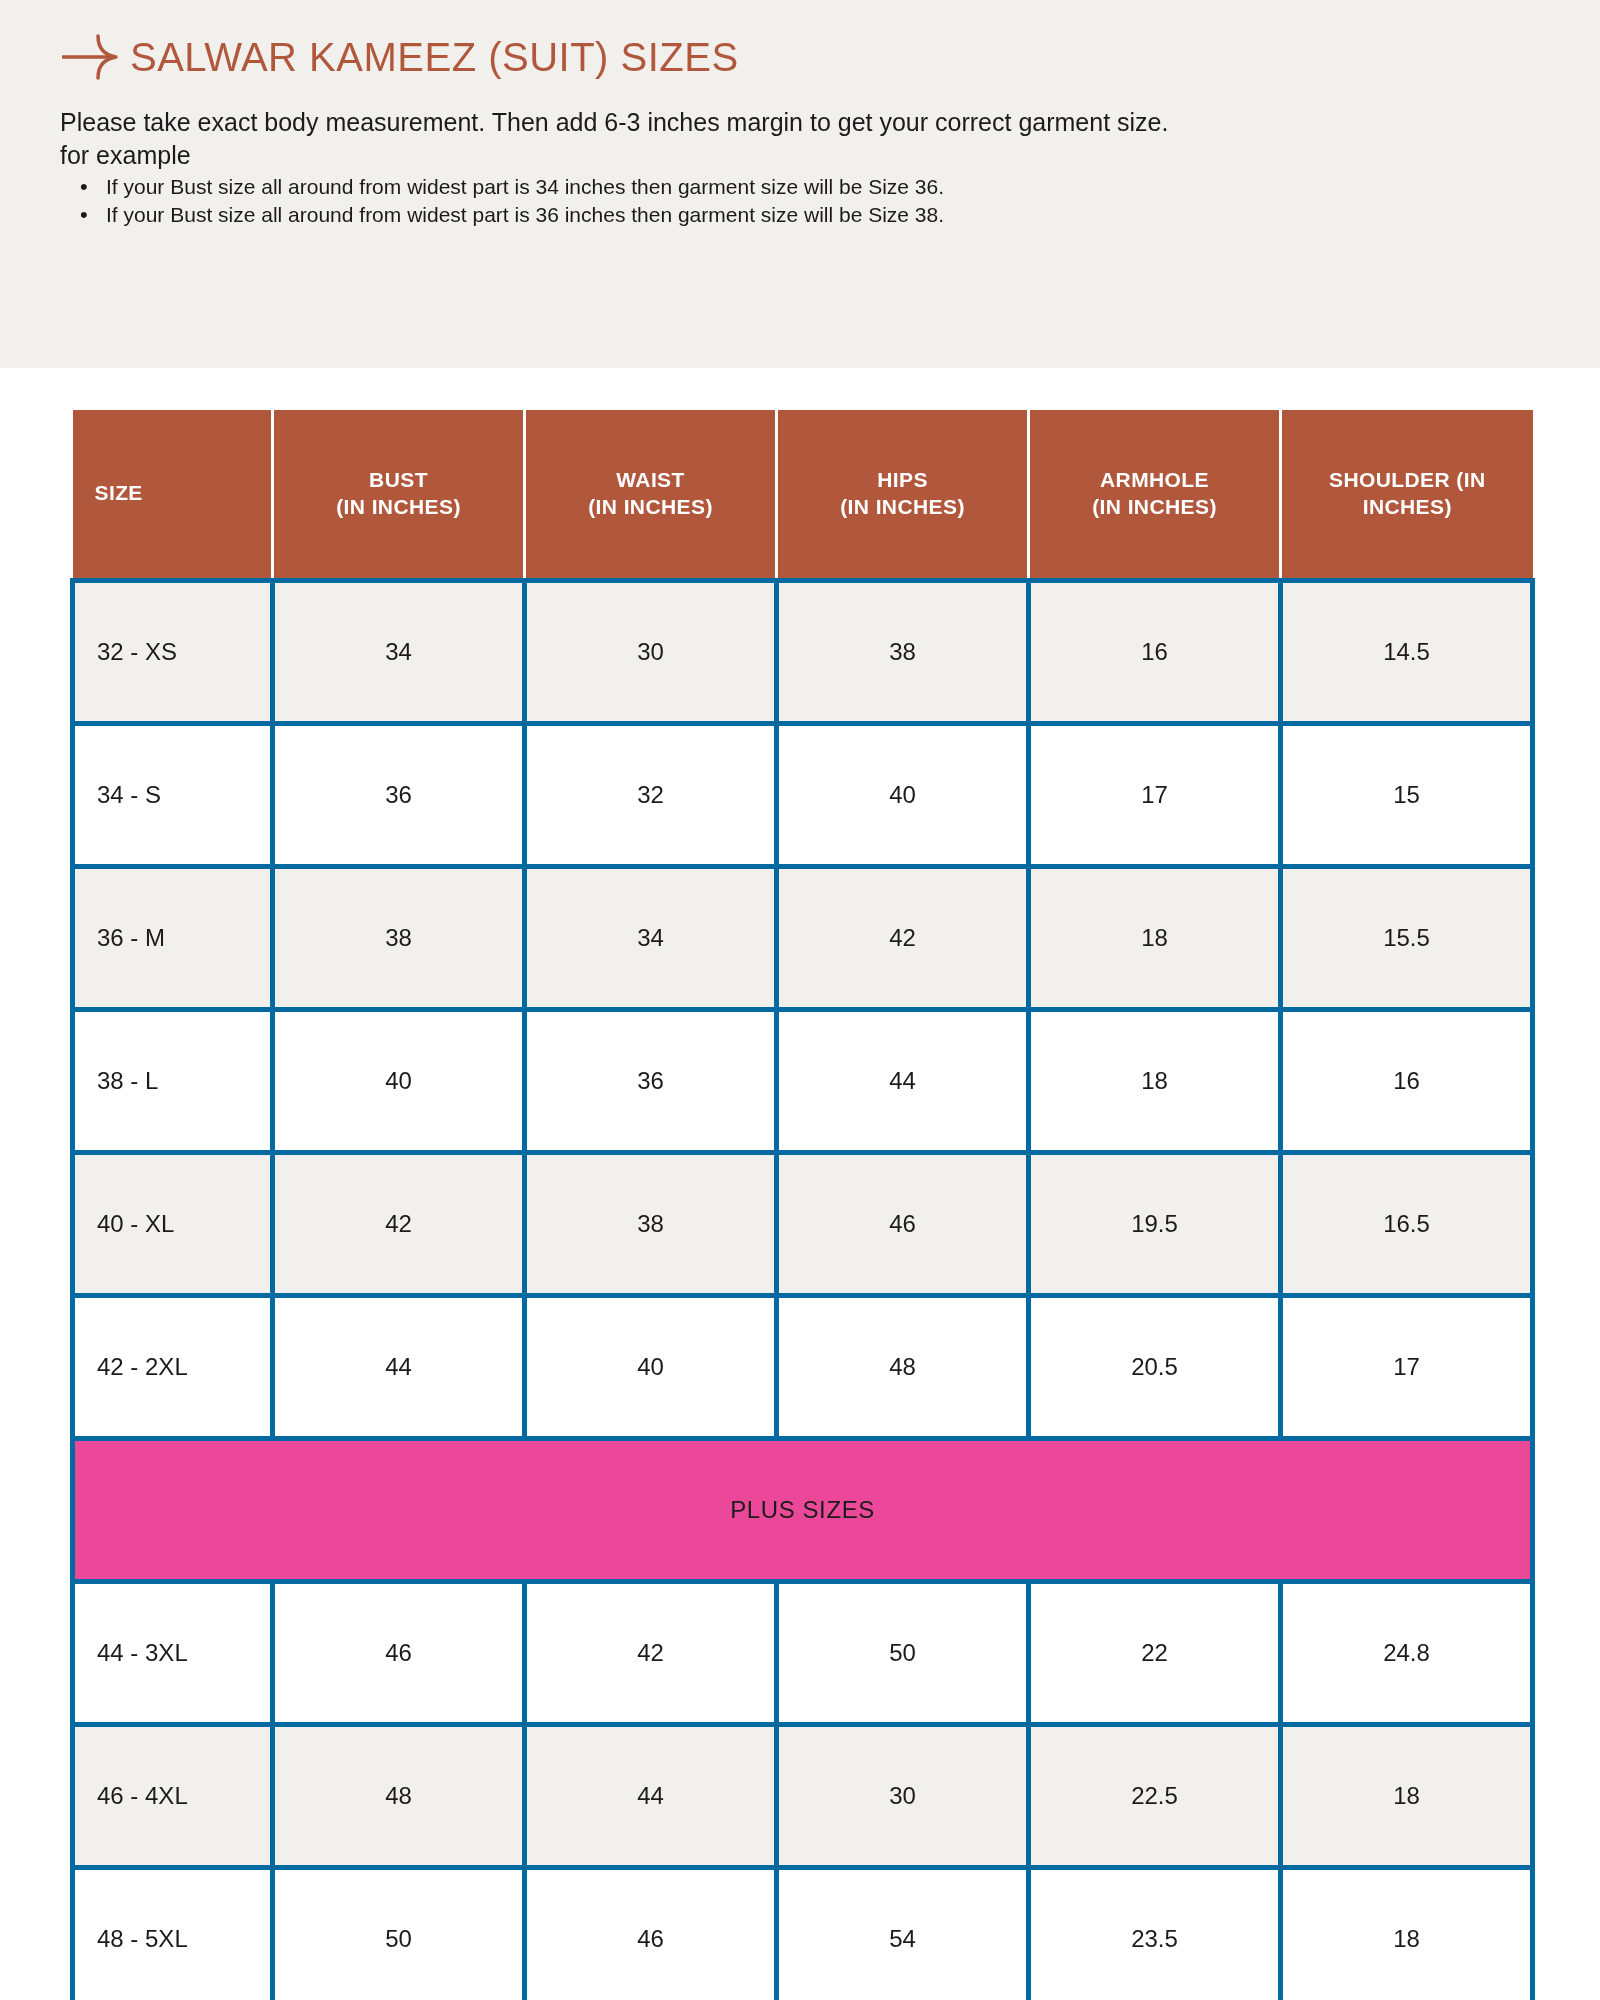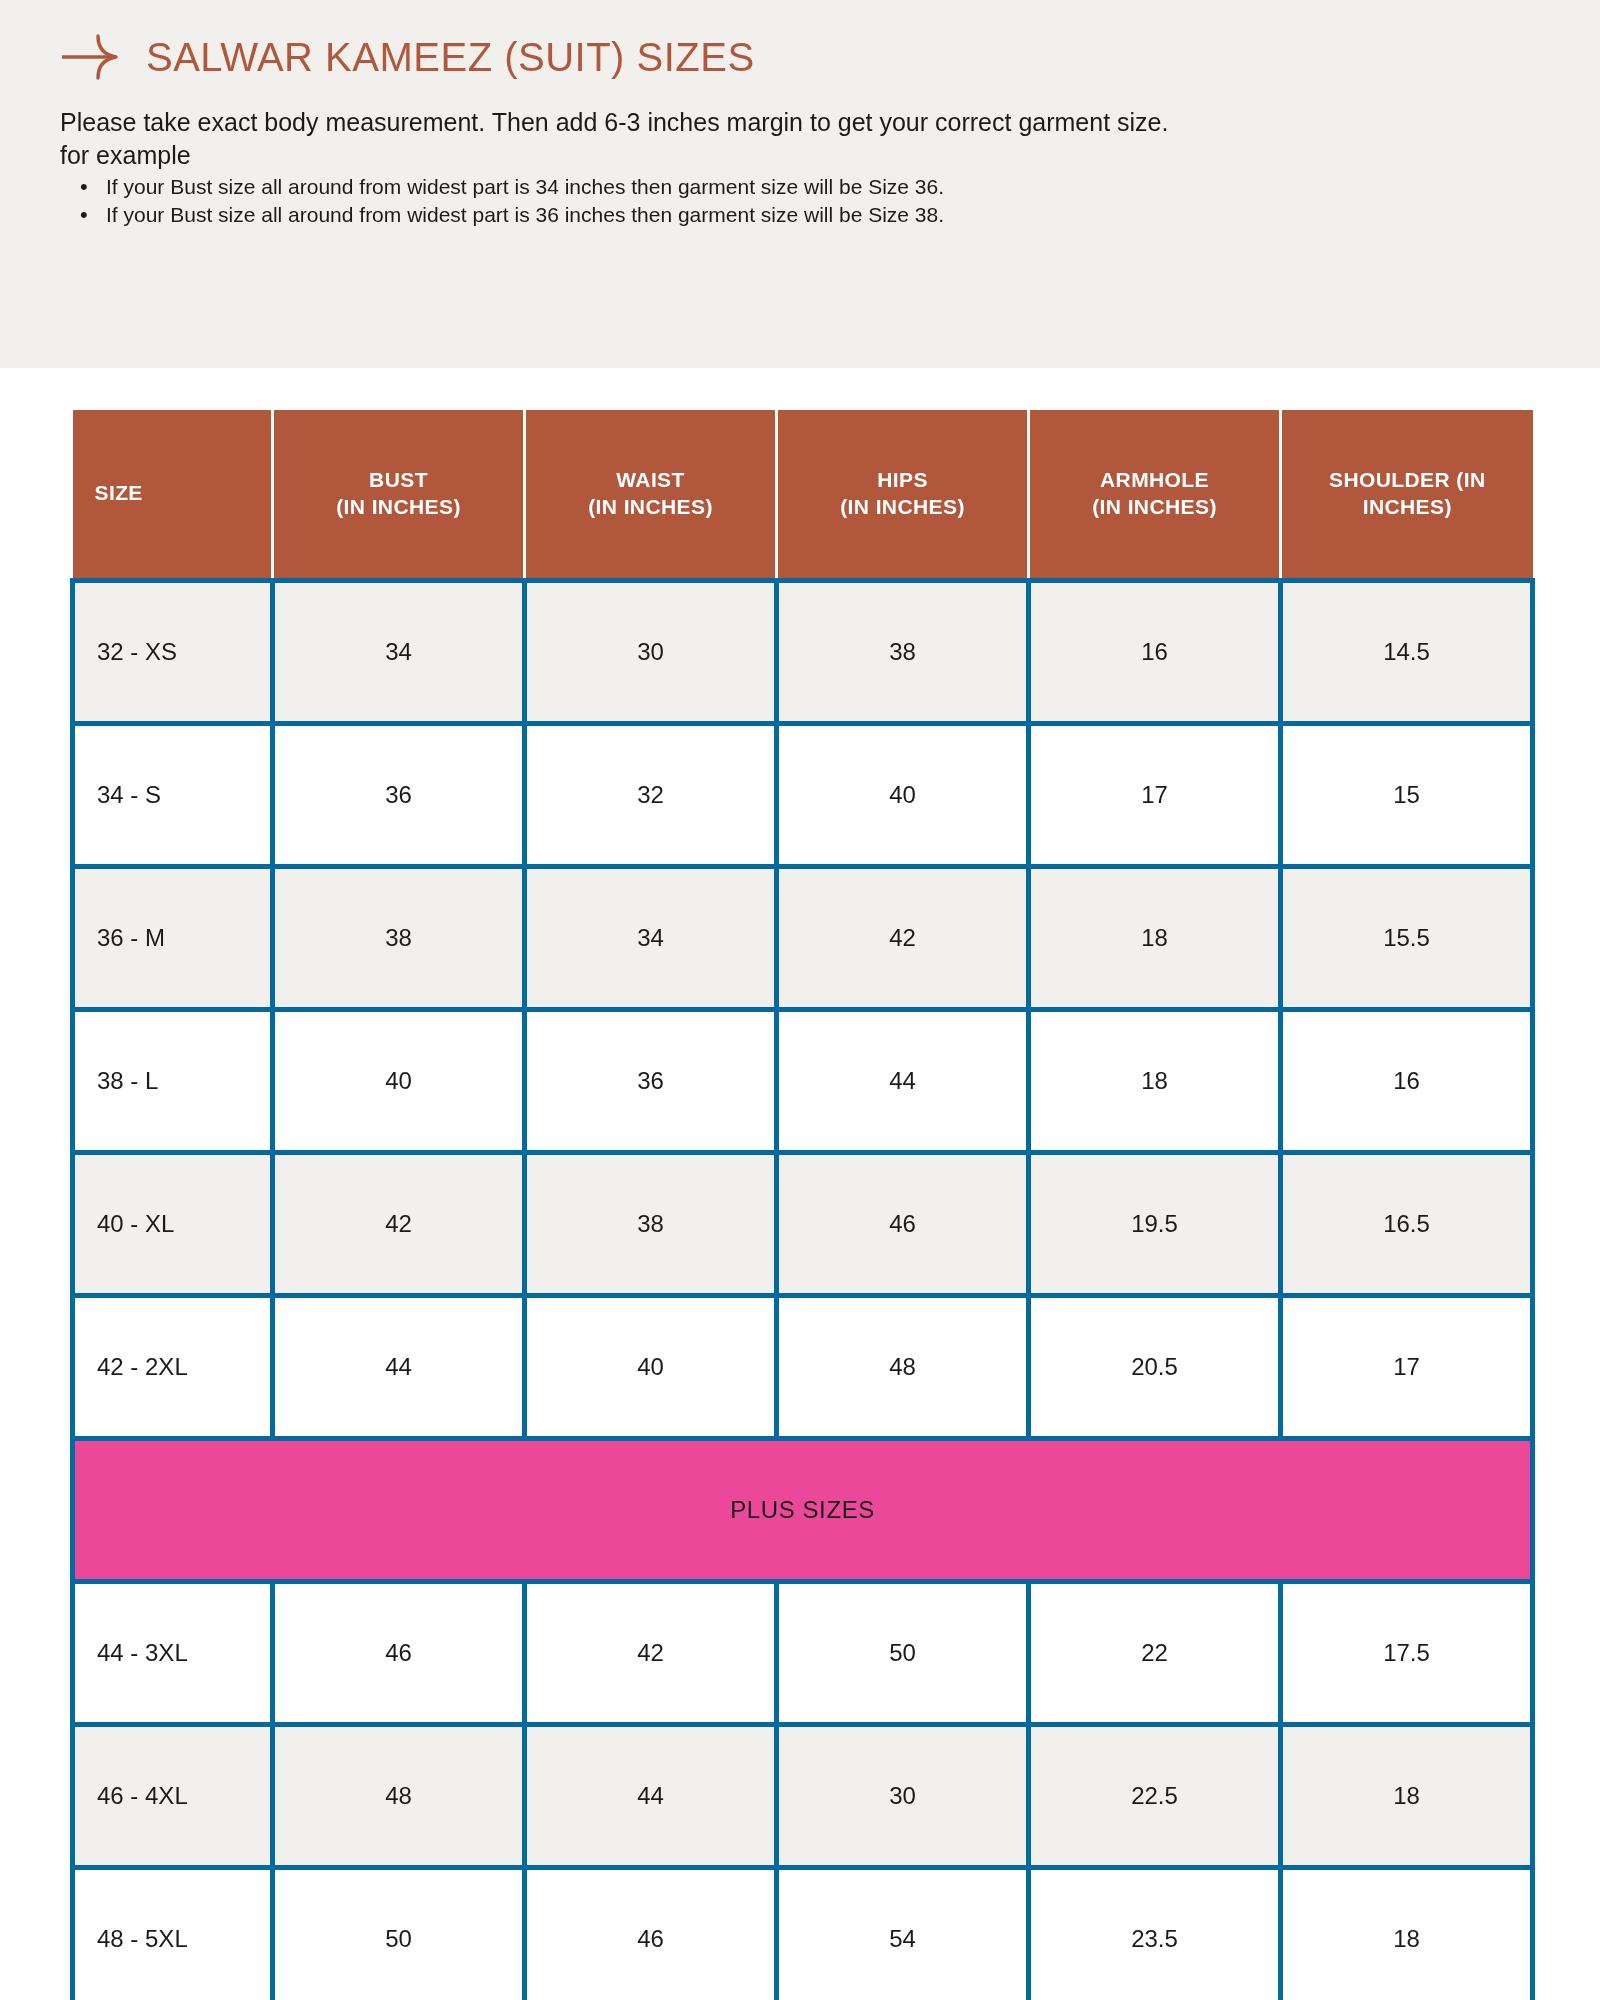--- a/index.html
+++ b/index.html
@@ -19,21 +19,21 @@
   
   .intro-banner {
     background: #F2F0EC;
     padding: 26px 60px 34px 60px;
     box-sizing: border-box;
     height: 368px;
   }
   .title-row {
     display: flex;
     align-items: center;
-    gap: 24px;
+    gap: 8px;
     margin-top: 8px;
     margin-bottom: 26px;
   }
   .arrow-icon {
     width: 62px;
     height: 46px;
     flex: 0 0 auto;
     display: block;
   }
   .page-title {
@@ -259,21 +259,21 @@
       <tr>
         <td class="plus-banner" colspan="6">PLUS SIZES</td>
       </tr>
 
       <tr class="row-plain">
         <td class="cell-size">44 - 3XL</td>
         <td>46</td>
         <td>42</td>
         <td>50</td>
         <td>22</td>
-        <td>17.5</td>
+        <td>24.8</td>
       </tr>
 
       <tr class="row-shade">
         <td class="cell-size">46 - 4XL</td>
         <td>48</td>
         <td>44</td>
         <td>30</td>
         <td>22.5</td>
         <td>18</td>
       </tr>

